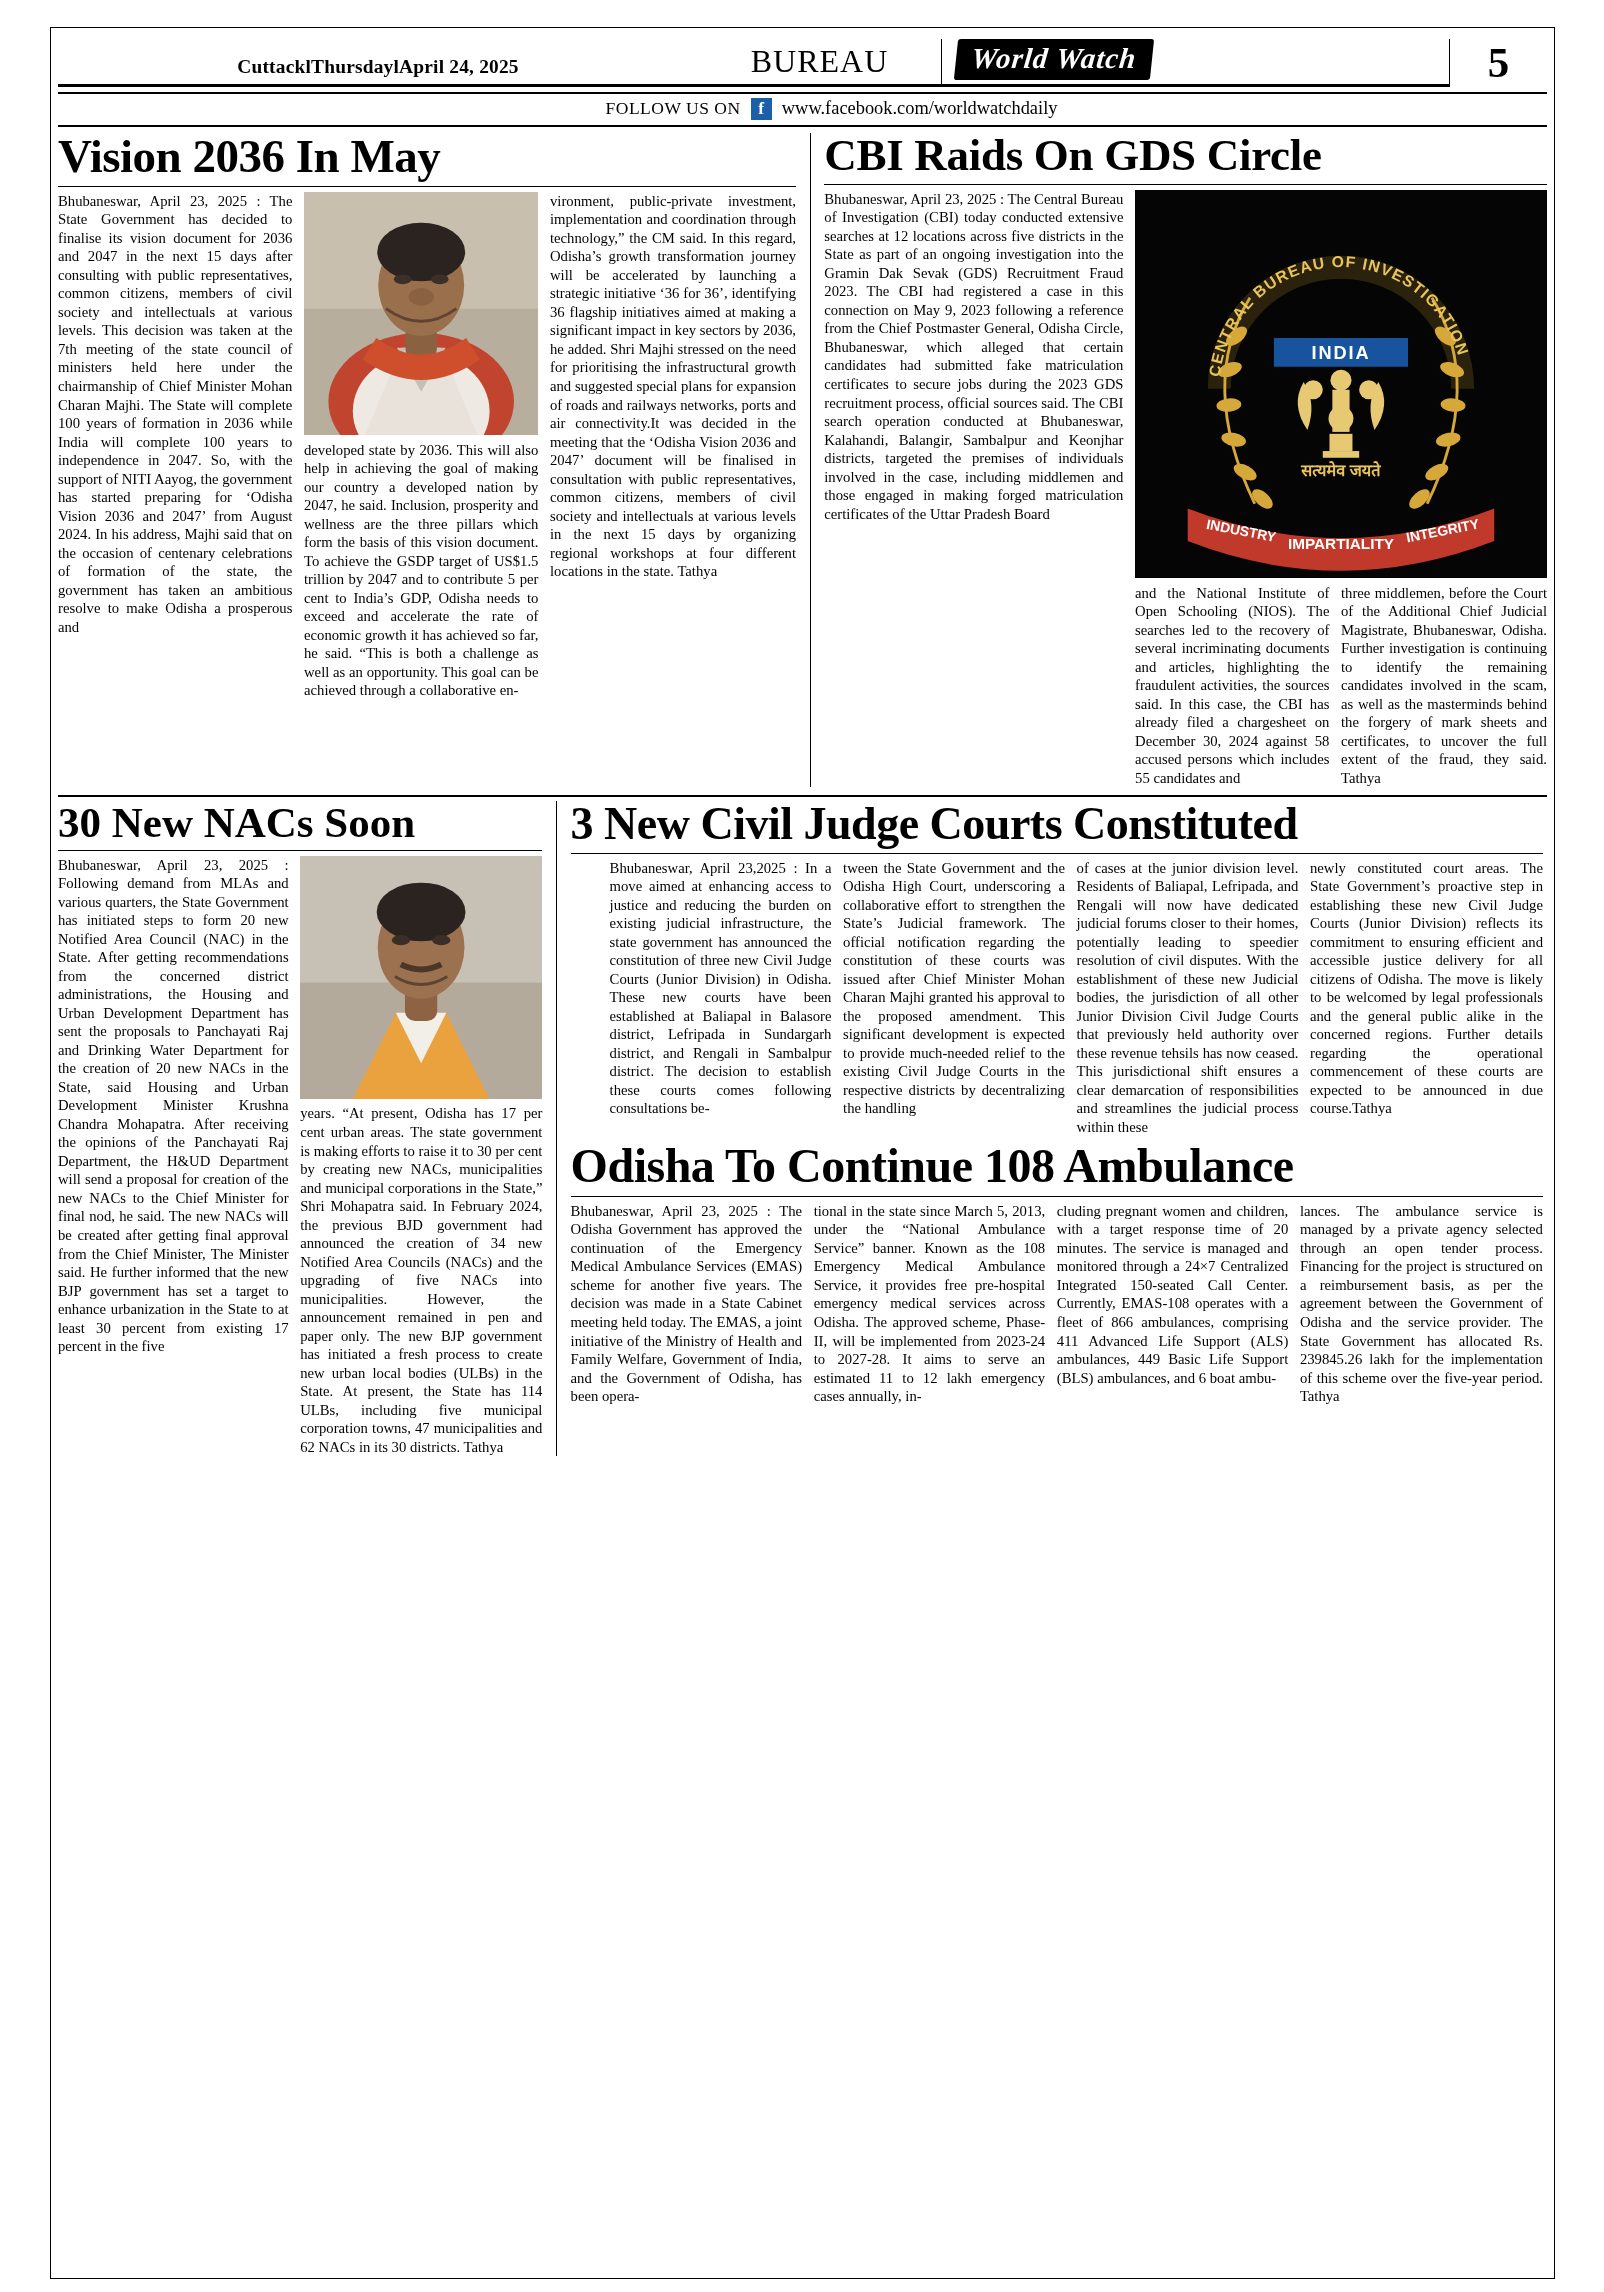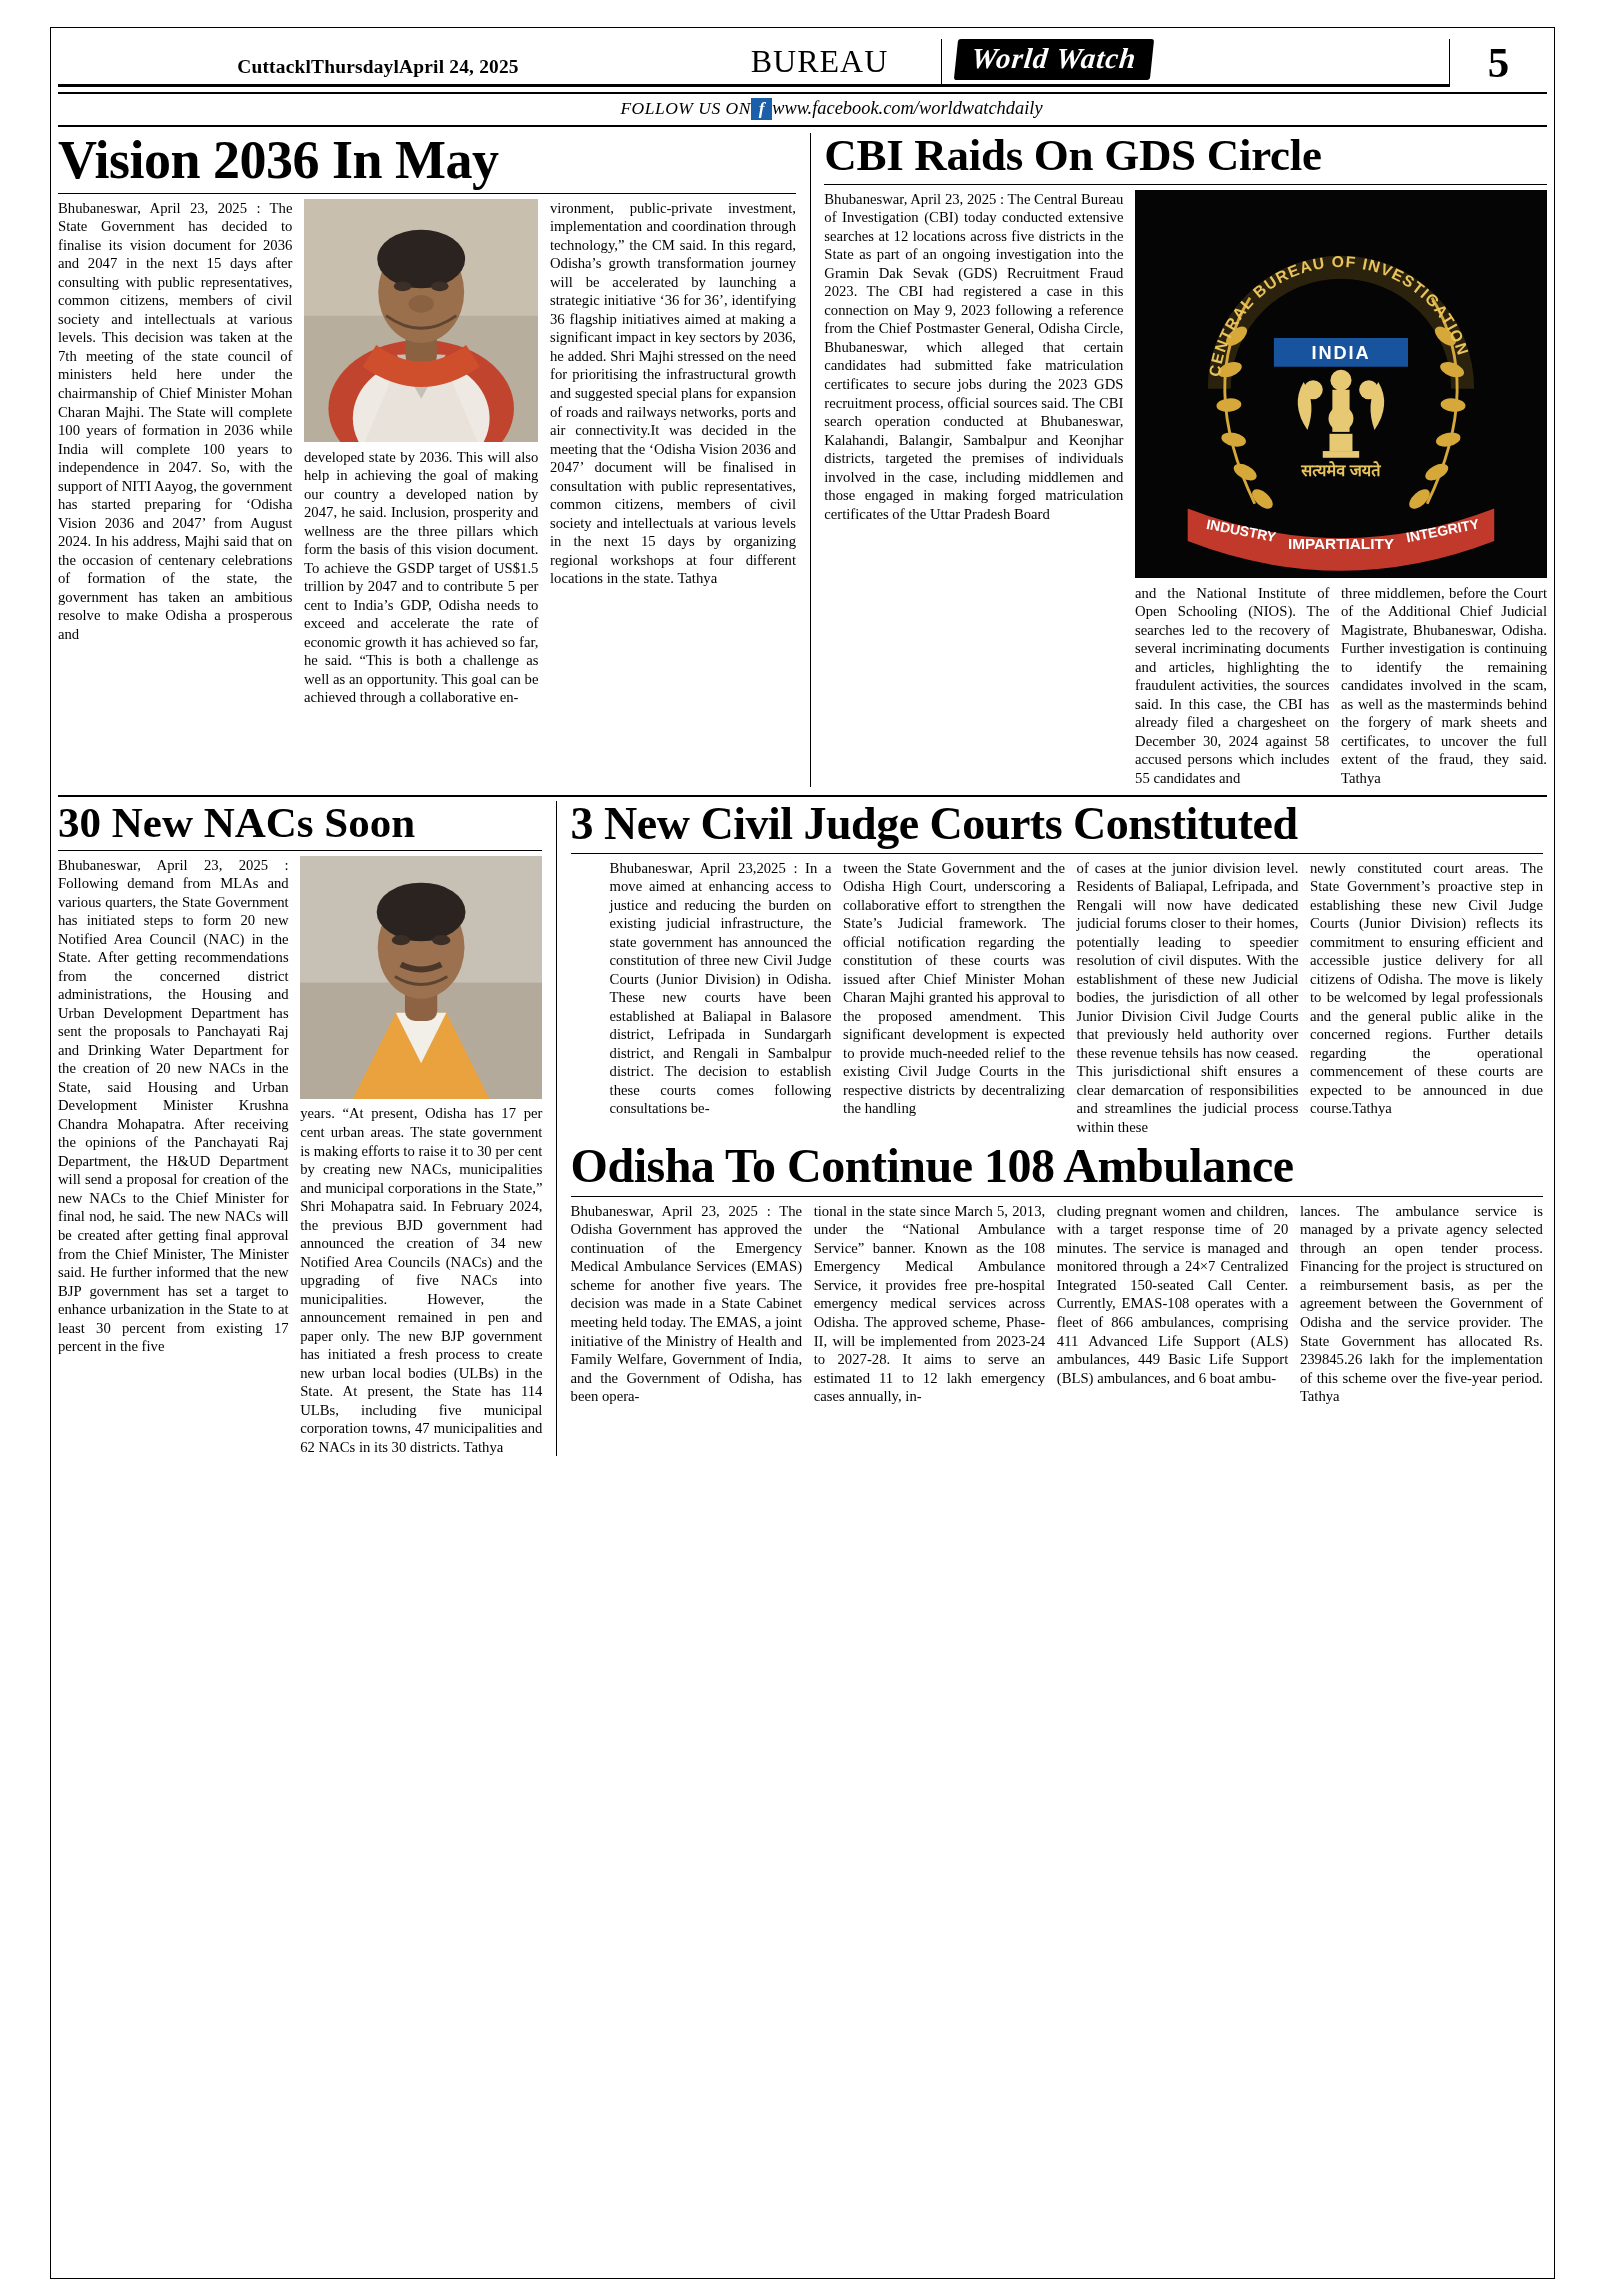--- a/index.html
+++ b/index.html
@@ -91,23 +91,22 @@
     display: flex;
     align-items: center;
     justify-content: center;
     border-bottom: 2.9px solid #000;
     padding: 3.9px 0 5.8px 0;
     position: relative;
   }
   .follow-inner {
     display: flex;
     align-items: center;
-    gap: 0;
+    gap: 10px;
     margin-left: 58px;
-    font-style: italic;
   }
   .follow-text {
     font-size: 17.5px;
     letter-spacing: 0.5px;
   }
   .fb-icon {
     display: inline-block;
     width: 21.3px;
     height: 21.3px;
     background: #1a5fa8;
@@ -122,21 +121,21 @@
     font-size: 18.4px;
   }
 
   
   .headline {
     font-weight: bold;
     line-height: 1;
     margin: 0;
   }
   .h-vision {
-    font-size: 54px;
+    font-size: 47px;
     letter-spacing: -0.5px;
   }
   .h-cbi {
     font-size: 45px;
     letter-spacing: -0.3px;
   }
   .h-nac {
     font-size: 43px;
   }
   .h-courts {

